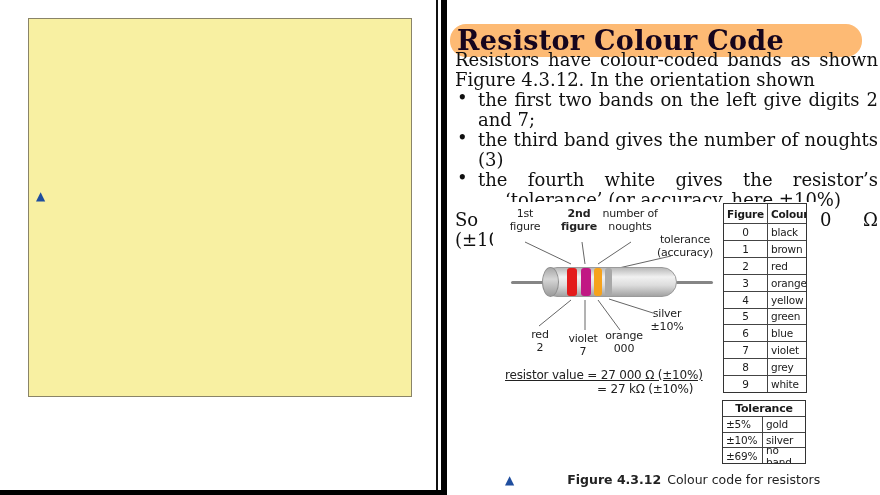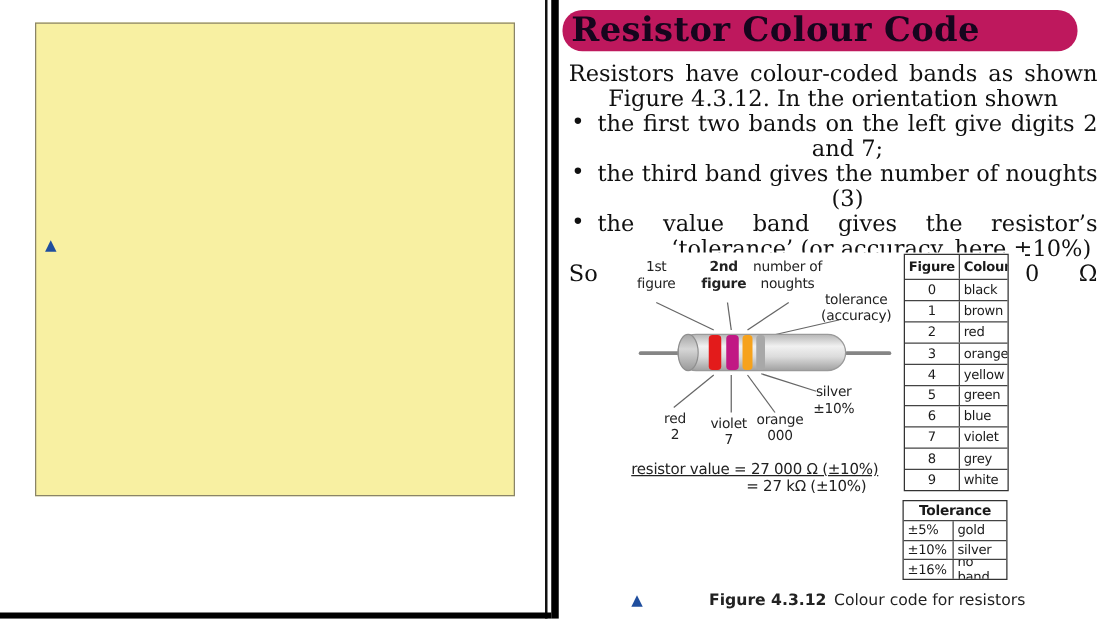--- a/index.html
+++ b/index.html
@@ -34,25 +34,25 @@
       font:italic 14px "DejaVu Serif",serif;color:#1f1f1f;}
   .frac{display:inline-flex;flex-direction:column;align-items:center;line-height:1.2;}
   .frac .num{border-bottom:1.4px solid #222;padding:0 4px;}
 
   
   .div-thin{left:436px;top:0;width:2px;height:495px;background:#111;z-index:9;}
   .div-thick{left:441px;top:0;width:6px;height:495px;background:#000;z-index:9;}
   .bottom-bar{left:0;top:490px;width:441px;height:5px;background:#000;z-index:9;}
 
   
-  .banner{left:450px;top:8px;width:412px;height:33px;background:#be185d;z-index:1;border-radius:16px;}
+  .banner{left:450px;top:24px;width:412px;height:33px;background:#fdba74;z-index:1;border-radius:16px;}
   .title{font:bold 27px "DejaVu Serif",serif;color:#16051d;line-height:34px;
          padding-left:7px;letter-spacing:.3px;white-space:nowrap;}
   .rline{position:absolute;left:455px;width:423px;height:20px;overflow:hidden;
-         font:18px/20px "DejaVu Serif",serif;color:#101010;z-index:1;white-space:nowrap;text-align:center;}
+         font:18px/20px "DejaVu Serif",serif;color:#101010;z-index:1;white-space:nowrap;}
   .just{white-space:normal;text-align:justify;text-align-last:justify;}
   .bline{left:478px;width:400px;}
   .bdot{position:absolute;left:457px;width:12px;font:18px/20px "DejaVu Serif",serif;
         color:#101010;z-index:1;}
 
   
   .fig-panel{left:493px;top:202px;width:327px;height:268px;background:#ffffff;z-index:5;}
   .fig-label{position:absolute;font-size:11px;line-height:13px;color:#222;
              white-space:pre-line;text-align:center;letter-spacing:-0.2px;}
   .lead{position:absolute;height:3px;background:#858585;border-radius:2px;top:79px;}
@@ -160,21 +160,21 @@
 
 <div class="bdot" style="top:88px;">•</div>
 <div class="rline bline just" style="top:90px;">the first two bands on the left give digits 2</div>
 <div class="rline bline" style="top:110px;">and 7;</div>
 
 <div class="bdot" style="top:128px;">•</div>
 <div class="rline bline just" style="top:130px;">the third band gives the number of noughts</div>
 <div class="rline bline" style="top:150px;">(3)</div>
 
 <div class="bdot" style="top:168px;">•</div>
-<div class="rline bline just" style="top:170px;">the value band gives the resistor’s</div>
+<div class="rline bline just" style="top:170px;">the fourth white gives the resistor’s</div>
 <div class="rline bline" style="top:190px;margin-left:27px;">‘tolerance’ (or accuracy, here ±10%)</div>
 
 <div class="rline just" style="top:210px;">So the resistance is 27 000 Ω</div>
 <div class="rline" style="top:230px;">(±10%)</div>
 
 <div class="abs fig-panel">
   <svg width="327" height="268" style="position:absolute;left:0;top:0;">
     <line x1="32" y1="40" x2="78" y2="62" stroke="#666" stroke-width="1"></line>
     <line x1="89" y1="40" x2="92" y2="62" stroke="#666" stroke-width="1"></line>
     <line x1="92" y1="98" x2="92" y2="128" stroke="#666" stroke-width="1"></line>
@@ -269,21 +269,21 @@
   </div>
   <div class="trow">
       <div class="cell1 tol-c1">±5%</div>
       <div class="cell2">gold</div>
     </div>
   <div class="trow">
       <div class="cell1 tol-c1">±10%</div>
       <div class="cell2">silver</div>
     </div>
   <div class="trow">
-      <div class="cell1 tol-c1">±16%</div>
+      <div class="cell1 tol-c1">±69%</div>
       <div class="cell2">no band</div>
     </div>
 </div>
 
 <div class="cap2">
   <span class="cap-tri">▲</span>
   <span class="pre">Figure 4.3.12</span>
   <span>Colour code for resistors</span>
 </div>
 

